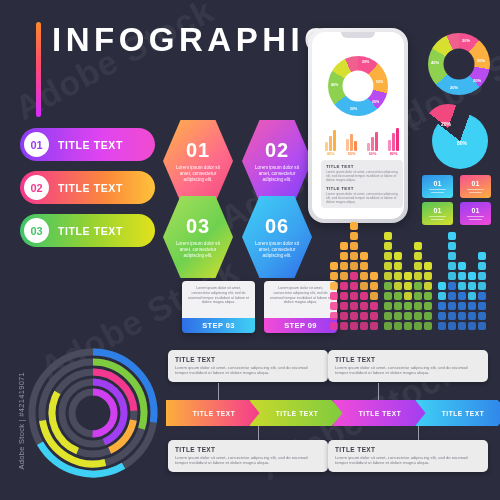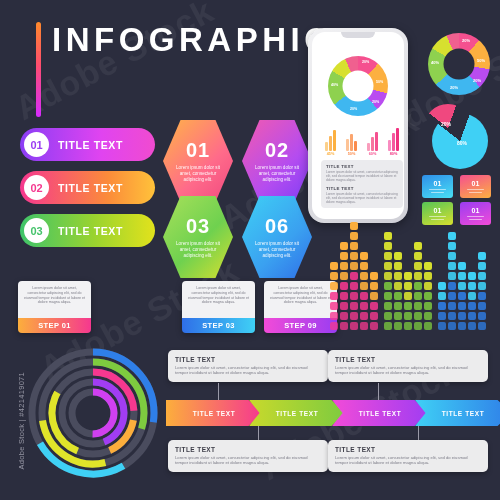--- a/index.html
+++ b/index.html
@@ -299,26 +299,20 @@
     <div class="tn">01</div>
     <div class="tl"></div>
     <div class="tl tl2"></div>
   </div>
   <div class="tag" id="tag-4">
     <div class="tn">01</div>
     <div class="tl"></div>
     <div class="tl tl2"></div>
   </div>
 
-  <div class="step" id="step-1">
-    <div class="sbody">
-        <p>Lorem ipsum dolor sit amet, consectetur adipiscing elit, sed do eiusmod tempor incididunt ut labore et dolore magna aliqua.</p>
-      </div>
-    <div class="sfoot">STEP 01</div>
-  </div>
   <div class="step" id="step-3">
     <div class="sbody">
         <p>Lorem ipsum dolor sit amet, consectetur adipiscing elit, sed do eiusmod tempor incididunt ut labore et dolore magna aliqua.</p>
       </div>
     <div class="sfoot">STEP 03</div>
   </div>
   <div class="step" id="step-4">
     <div class="sbody">
         <p>Lorem ipsum dolor sit amet, consectetur adipiscing elit, sed do eiusmod tempor incididunt ut labore et dolore magna aliqua.</p>
       </div>

